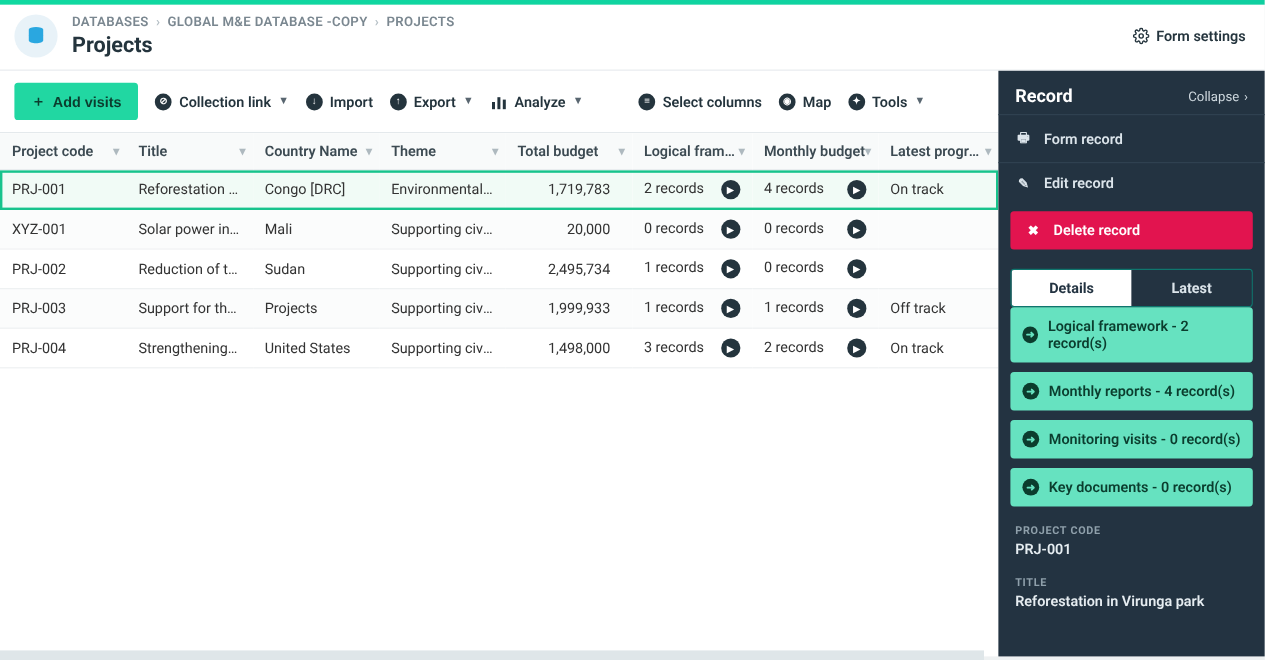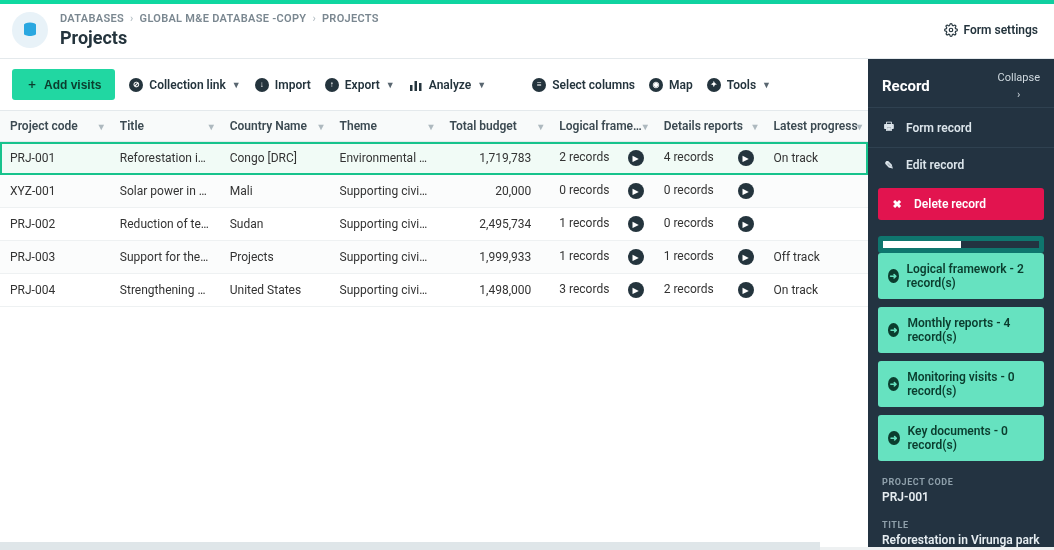--- a/index.html
+++ b/index.html
@@ -61,31 +61,31 @@
   tr.selected { outline:2px solid #17c38c; outline-offset:-2px; }
   tr:nth-child(even):not(.selected) td { background:#fbfcfc; }
   td.num { text-align:right; padding-right:18px; }
   .play-ic {
     width:16px; height:16px; border-radius:50%; background:#24343d; display:inline-flex;
     align-items:center; justify-content:center; color:#fff; font-size:8px; margin-left:8px; float:right;
   }
 
   
   .side {
-    width: 186px; background:#233341; color:#dce5eb; display:flex; flex-direction:column;
+    width: 222px; background:#233341; color:#dce5eb; display:flex; flex-direction:column;
     font-size:12px;
   }
   .side-head { display:flex; align-items:center; justify-content:space-between; padding:12px 14px 6px 14px; }
   .side-head h3 { font-size:15px; font-weight:700; color:#fff; }
-  .collapse { font-size:11px; color:#cfd9df; display:flex; align-items:center; gap:4px; cursor:pointer;flex-direction:column; }
+  .collapse { font-size:11px; color:#cfd9df; display:flex; align-items:center; gap:4px; cursor:pointer; }
   .side-action { display:flex; align-items:center; gap:10px; padding:10px 14px; border-top:1px solid #2f4150; cursor:pointer; font-weight:600; font-size:12px; }
   .side-action.delete { background:#e2144f; color:#fff; margin:6px 10px; border-radius:3px; border-top:none; padding:9px 12px; }
   .side-action .aicon { width:14px; text-align:center; font-size:11px; }
 
-  .tabs { display:flex; margin:10px 10px 0 10px; border:5px solid #0f766e; border-radius:3px; overflow:hidden; }
+  .tabs { display:flex; margin:10px 10px 0 10px; border:1px solid #0f766e; border-radius:3px; overflow:hidden; }
   .tab { flex:1; text-align:center; padding:8px 0; font-weight:700; font-size:12px; cursor:pointer; }
   .tab.active { background:#fff; color:#233341; }
   .tab:not(.active) { background:#233341; color:#dce5eb; }
 
   .subform-title { padding:14px 14px 8px 14px; font-weight:700; color:#fff; font-size:12px; }
   .sublinks { display:flex; flex-direction:column; gap:8px; padding:0 10px; }
   .sublink {
     background:#66e2c0; color:#0b3d2e; border-radius:3px; padding:9px 10px;
     display:flex; align-items:center; gap:8px; font-weight:600; font-size:12px; cursor:pointer;
   }
@@ -190,21 +190,21 @@
             <col style="width:95px">
         </colgroup>
         <thead>
           <tr>
             <th><span>Project code</span><span class="filter-ic">▾</span></th>
             <th><span>Title</span><span class="filter-ic">▾</span></th>
             <th><span>Country Name</span><span class="filter-ic">▾</span></th>
             <th><span>Theme</span><span class="filter-ic">▾</span></th>
             <th style="text-align:left"><span>Total budget</span><span class="filter-ic">▾</span></th>
             <th><span>Logical framew…</span><span class="filter-ic">▾</span></th>
-            <th><span>Details reports</span><span class="filter-ic">▾</span></th>
+            <th><span>Monthly budget</span><span class="filter-ic">▾</span></th>
             <th><span>Latest progress</span><span class="filter-ic">▾</span></th>
           </tr>
         </thead>
         <tbody id="tbody">
             <tr class="selected">
               <td>PRJ-001</td>
               <td>Reforestation in …</td>
               <td>Congo [DRC]</td>
               <td>Environmental c…</td>
               <td class="num">1,719,783</td>

